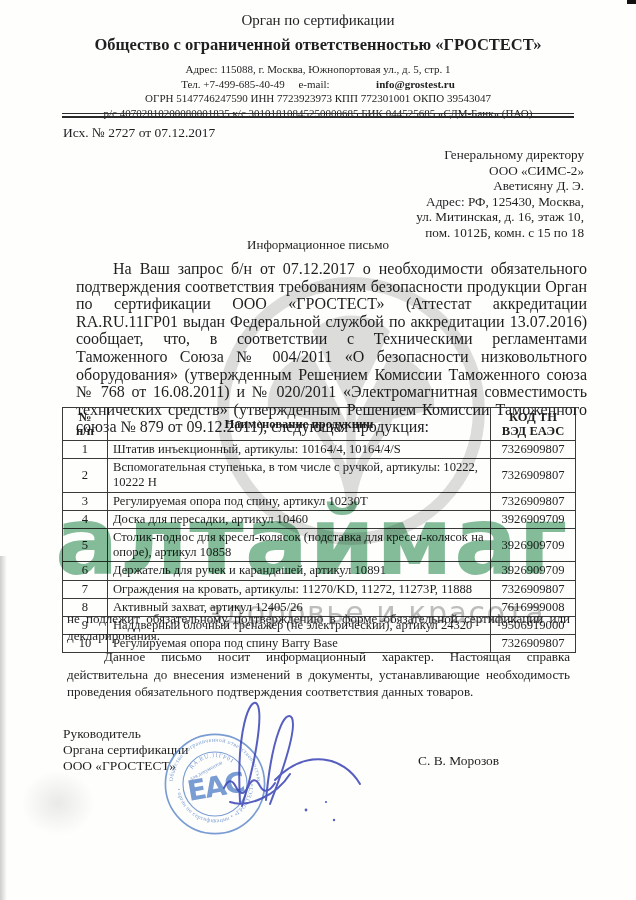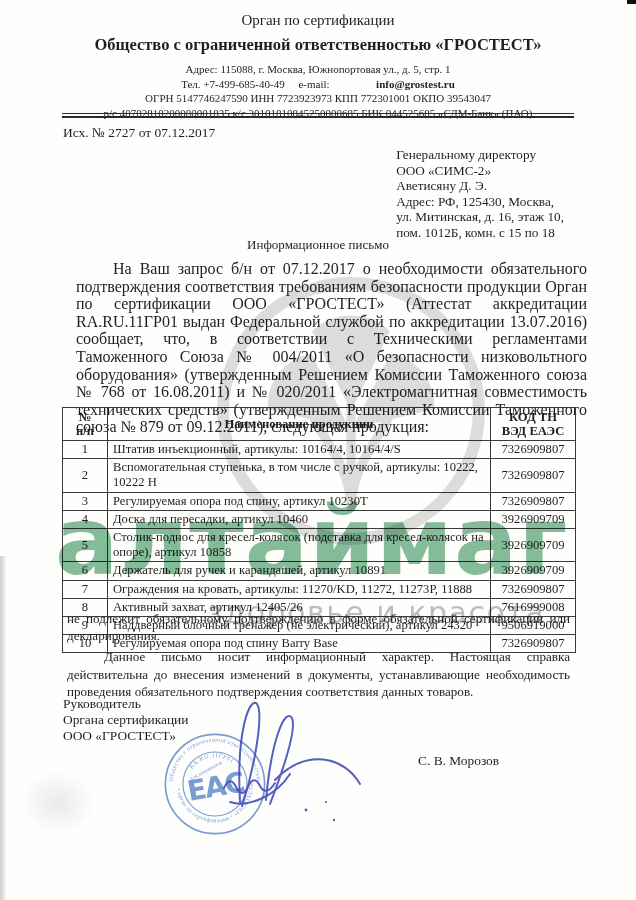--- a/index.html
+++ b/index.html
@@ -14,40 +14,40 @@
   .org-type{font-size:15px;font-weight:normal;margin:2px 0 6px 0;}
   .org-name{font-size:16.5px;font-weight:bold;margin:0 0 7px 0;}
   .lh-line{font-size:11px;line-height:14.5px;}
   .lh-line b{font-weight:bold;padding-left:41px;}
   .lh-divider{
     position:absolute;left:62px;top:113px;width:512px;height:2px;
     border-top:1.4px solid #2a2a2a;border-bottom:2px solid #2a2a2a;
   }
   
   .ref-line{position:absolute;left:63px;top:125px;font-size:13.5px;}
-  .recipient{position:absolute;right:72px;top:147px;text-align:left;font-size:13.2px;line-height:15.6px;}
+  .recipient{position:absolute;right:52px;top:147px;text-align:right;font-size:13.2px;line-height:15.6px;}
   
   .letter-title{position:absolute;left:0;top:237px;width:636px;text-align:center;font-size:13px;}
   .para{position:absolute;left:76px;width:511px;font-size:16px;line-height:17.6px;text-align:justify;}
   .para-intro{top:260px;text-indent:37px;}
   .closing{position:absolute;left:63px;width:511px;top:606px;font-size:13.1px;line-height:17.2px;}
   .closing p{margin:4px;text-align:justify;}
   .closing .p2{text-indent:37px;margin-top:3px;}
   
   .product-table{
     position:absolute;left:62px;top:407px;width:514px;
     border-collapse:collapse;font-size:12.6px;
   }
   .product-table th,.product-table td{border:1px solid #3a3a3a;padding:1px 5px;line-height:15.2px;}
   .product-table th{font-weight:bold;text-align:center;line-height:14px;padding:2px 3px;}
   .col-num{width:34px;text-align:center;}
   .col-code{width:74px;text-align:center;}
   td.col-num,td.col-code{text-align:center;}
   
-  .sig-role{position:absolute;left:63px;top:696px;font-size:13.4px;line-height:15.8px;}
+  .sig-role{position:absolute;left:63px;top:726px;font-size:13.4px;line-height:15.8px;}
   .sig-name{position:absolute;left:418px;top:753px;font-size:13.4px;}
   .stamp-svg{position:absolute;left:153px;top:722px;width:124px;height:124px;opacity:.82;}
   .scribble-svg{position:absolute;left:178px;top:690px;width:200px;height:140px;opacity:.88;}
   
   .wm-logo{position:absolute;left:212px;top:272px;width:278px;height:278px;opacity:.30;mix-blend-mode:multiply;}
   .wm-text{
     position:absolute;left:55px;top:487px;width:540px;
     font-family:"DejaVu Sans","Liberation Sans",sans-serif;font-weight:bold;
     font-size:94px;line-height:110px;letter-spacing:1px;color:#15803d;
     opacity:.52;mix-blend-mode:multiply;white-space:nowrap;

